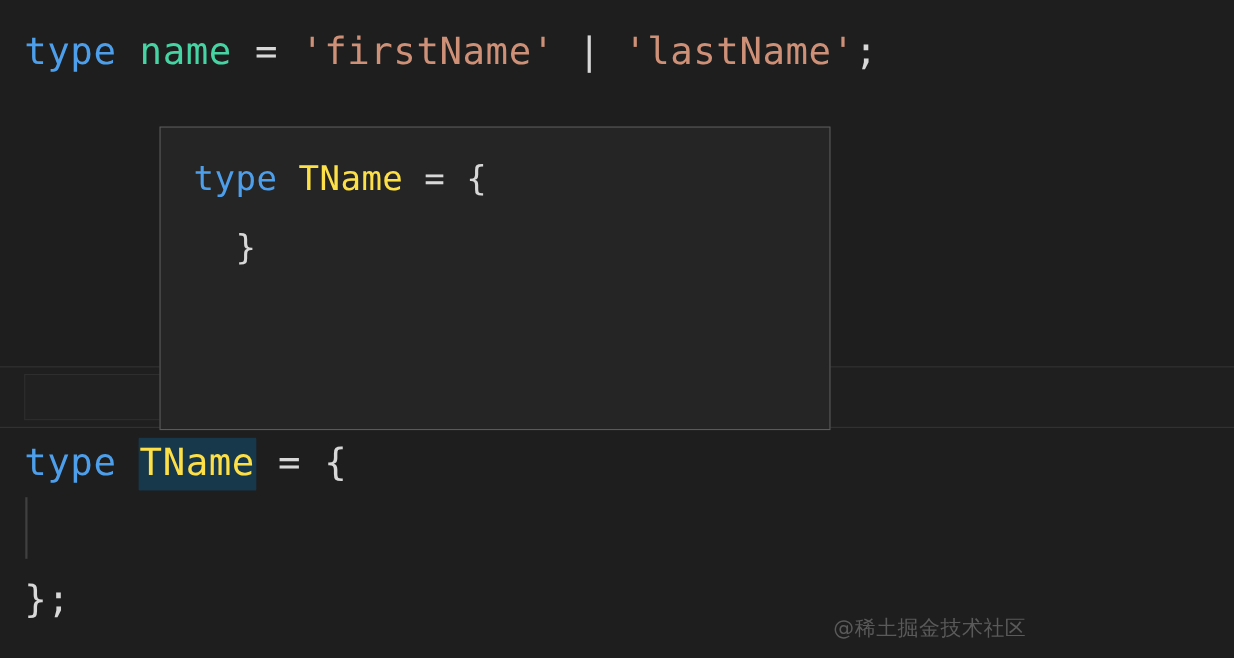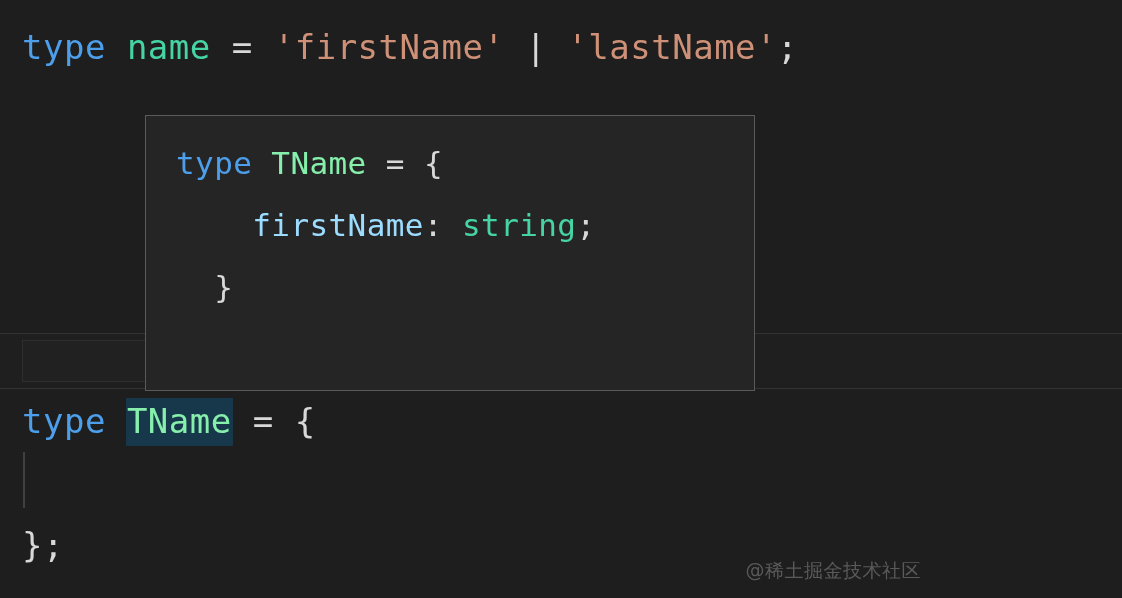--- a/index.html
+++ b/index.html
@@ -25,21 +25,21 @@
     letter-spacing:0.5px;
     font-family:"DejaVu Sans Mono","Liberation Mono",monospace;
   }
   .ln1 { top:16px; }
   .ln2 { top:390px; }
   .ln3 { top:452px; }
   .ln4 { top:514px; }
 
   
   .tok-keyword  { color:#4d9feb; }
-  .tok-type     { color:#86efac; }
+  .tok-type     { color:#fde047; }
   .tok-operator { color:#d8d8d8; }
   .tok-string   { color:#ce9178; }
   .tok-punct    { color:#d8d8d8; }
   .tok-prop     { color:#9cdcfe; }
   .tok-ident    { color:#46d4a4; }
 
   
   .word-hl {
     background:#17374a;
     border-radius:1px;
@@ -85,21 +85,21 @@
     white-space:pre;
     font-size:31px;
     line-height:62px;
     letter-spacing:0.4px;
     font-family:"DejaVu Sans Mono","Liberation Mono",monospace;
   }
 
   
   #watermark {
     position:absolute;
-    right:18px; bottom:14px;
+    right:6px; bottom:14px;
     color:#5a5a5a;
     font-size:19px;
     font-family:"DejaVu Sans","Liberation Sans",sans-serif;
     letter-spacing:0.5px;
     user-select:none;
     text-align:right;
   }
 </style>
 </head>
 <body>
@@ -114,21 +114,20 @@
   <div class="code-line ln1"><span class="tok-keyword">type</span><span> </span><span class="tok-ident">name</span><span> </span><span class="tok-operator">=</span><span> </span><span class="tok-string">'firstName'</span><span> </span><span class="tok-operator">|</span><span> </span><span class="tok-string">'lastName'</span><span class="tok-punct">;</span></div>
 
   <div class="code-line ln2"><span class="tok-keyword">type</span><span> </span><span class="tok-type word-hl">TName</span><span> </span><span class="tok-operator">=</span><span> </span><span class="tok-punct">{</span></div>
 
 
   <div class="code-line ln4"><span class="tok-punct">};</span></div>
 
   <div id="type-tooltip">
     <div class="tip-line"><span class="tok-keyword">type</span><span> </span><span class="tok-type">TName</span><span> </span><span class="tok-operator">=</span><span> </span><span class="tok-punct">{</span></div>
 
-    <div class="tip-line"><span>    </span><span class="tok-prop">firstName</span><span class="tok-punct">:</span><span> </span><span class="tok-ident">string</span><span class="tok-punct">;</span></div>
 
 
     <div class="tip-line"><span>  </span><span class="tok-punct">}</span></div>
   </div>
 
   <div id="watermark">@稀土掘金技术社区</div>
 
 </div>
 
 </body></html>

